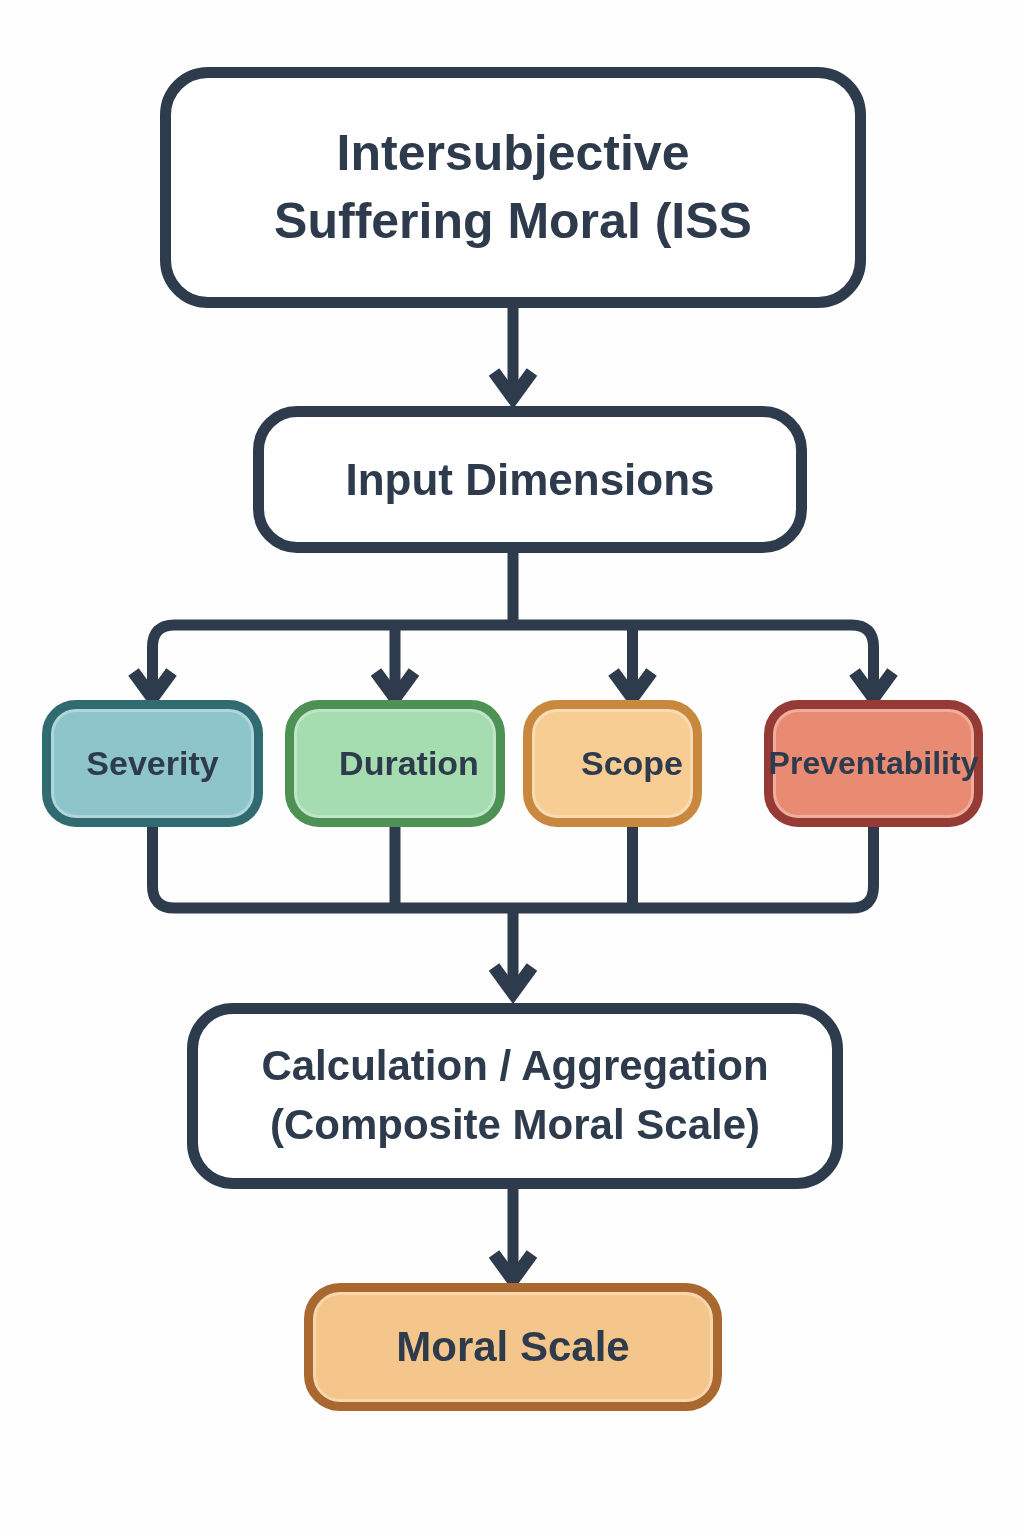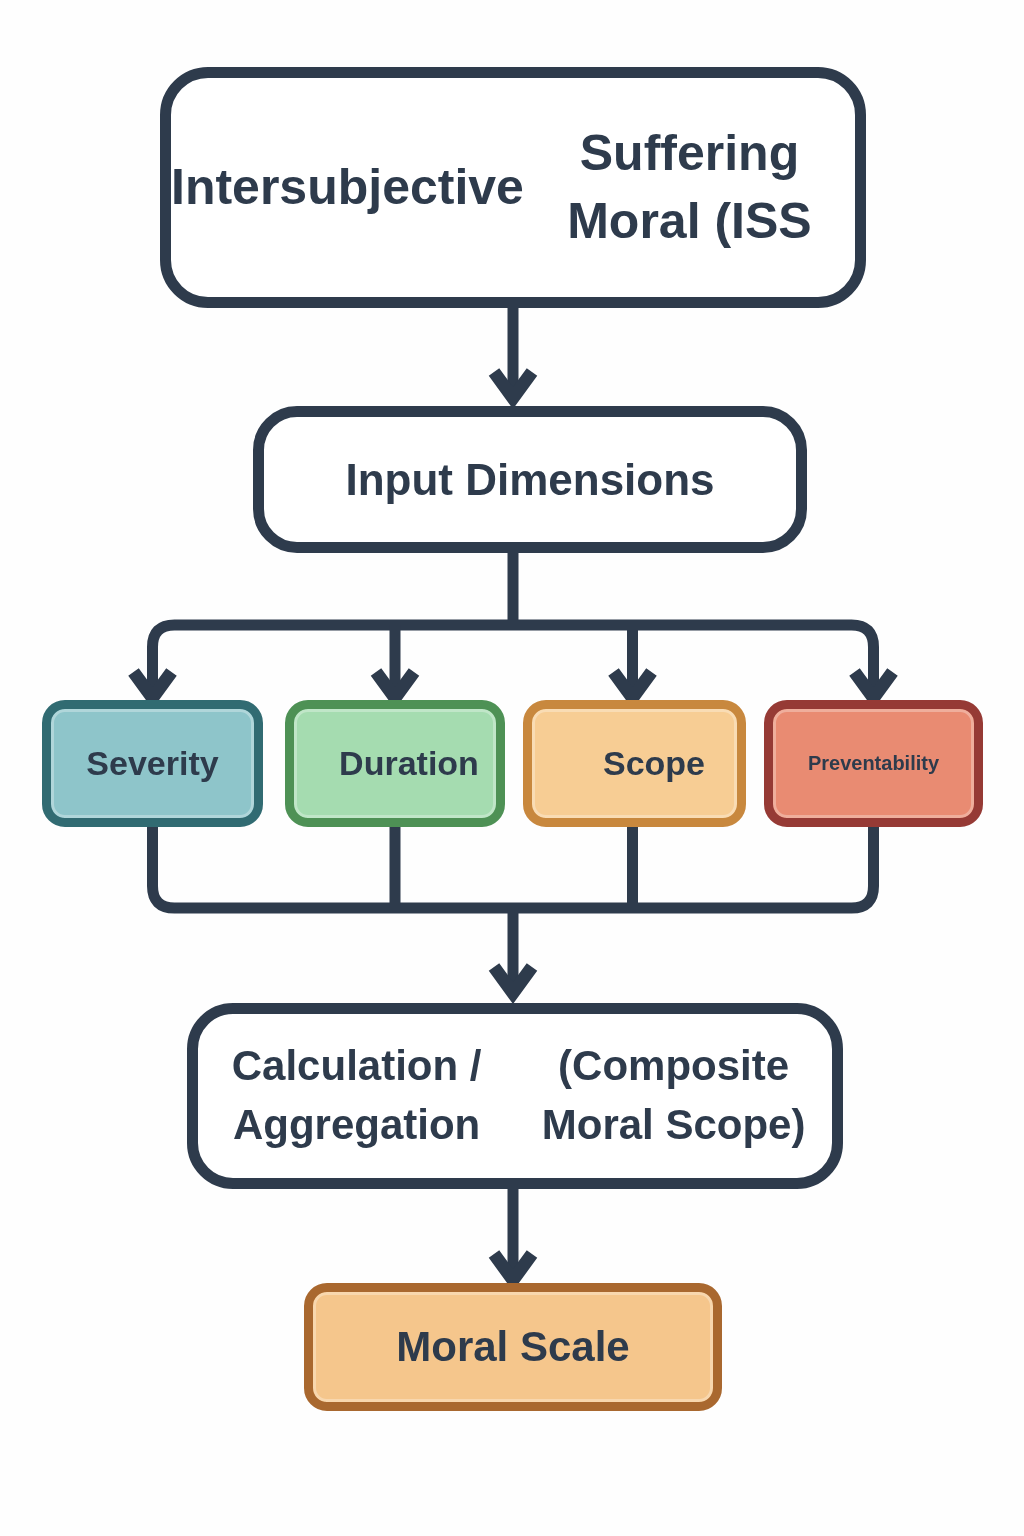--- a/index.html
+++ b/index.html
@@ -32,34 +32,33 @@
     stroke-width: 11;
   }
   .connectors .head {
     stroke-width: 13;
     stroke-linejoin: miter;
     stroke-linecap: butt;
   }
   .node {
     position: absolute;
     display: flex;
-    flex-direction: row;
+    flex-direction: column;
     align-items: center;
     justify-content: center;
     text-align: center;
     box-sizing: border-box;
     font-weight: 700;
   }
   .node.outline {
     background: #ffffff;
     border: 11px solid currentColor;
   }
   .node.filled {
     box-shadow: inset 0 0 0 3px rgba(255,255,255,0.30);
-    border-radius: 23px;
   }
   .node-iss {
     left: 160px; top: 67px;
     width: 706px; height: 241px;
     border-radius: 48px;
     font-size: 50px;
     line-height: 1.35;
   }
   .node-input {
     left: 253px; top: 406px;
@@ -70,22 +69,22 @@
   .dim {
     top: 700px;
     height: 127px;
     border-width: 9px;
     border-style: solid;
     border-radius: 34px;
     font-size: 34px;
   }
   .node-severity        { left: 42px;  width: 221px; }
   .node-duration        { left: 285px; width: 220px; }
-  .node-scope           { left: 523px; width: 223px; padding-left: 39px; }
-  .node-preventability  { left: 764px; width: 219px; font-size: 20px; }
+  .node-scope           { left: 523px; width: 179px; padding-left: 39px; }
+  .node-preventability  { left: 764px; width: 219px; font-size: 32px; }
   .node-calculation {
     left: 187px; top: 1003px;
     width: 656px; height: 186px;
     border-radius: 46px;
     font-size: 42px;
     line-height: 1.4;
   }
   .node-moral {
     left: 304px; top: 1283px;
     width: 418px; height: 128px;
@@ -147,20 +146,20 @@
   <div class="node filled dim node-scope" style="background-color: rgb(247, 205, 148); border-color: rgb(200, 136, 62);">
     <span class="nl">Scope</span>
   </div>
 
   <div class="node filled dim node-preventability" style="background-color: rgb(233, 139, 114); border-color: rgb(150, 58, 53);">
     <span class="nl">Preventability</span>
   </div>
 
   <div class="node outline node-calculation">
     <span class="nl">Calculation / Aggregation</span>
-    <span class="nl">(Composite Moral Scope)</span>
+    <span class="nl">(Composite Moral Scale)</span>
   </div>
 
   <div class="node filled node-moral" style="background-color: rgb(245, 198, 140); border-color: rgb(169, 104, 47);">
     <span class="nl">Moral Scale</span>
   </div>
 
 </div>
 
 </body></html>

